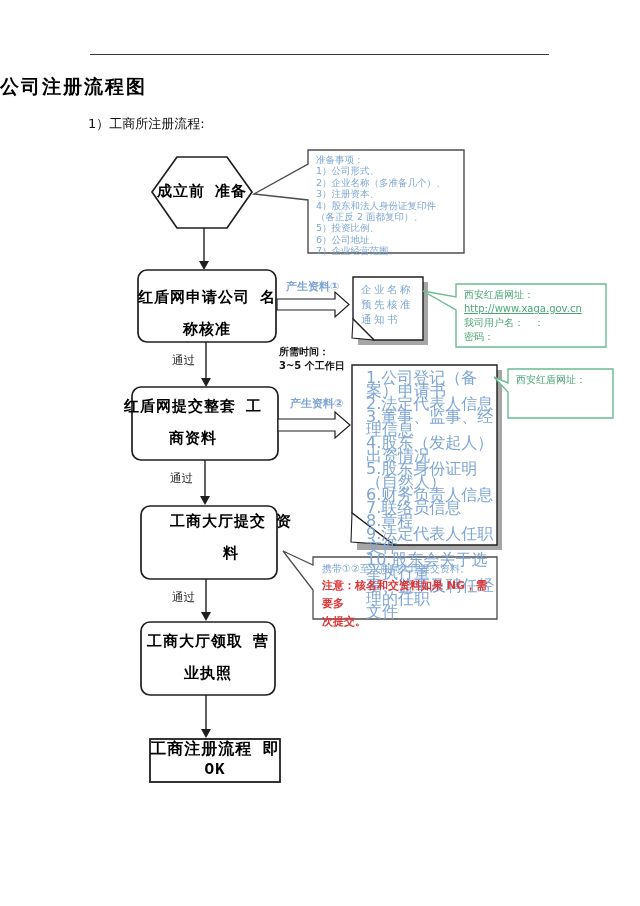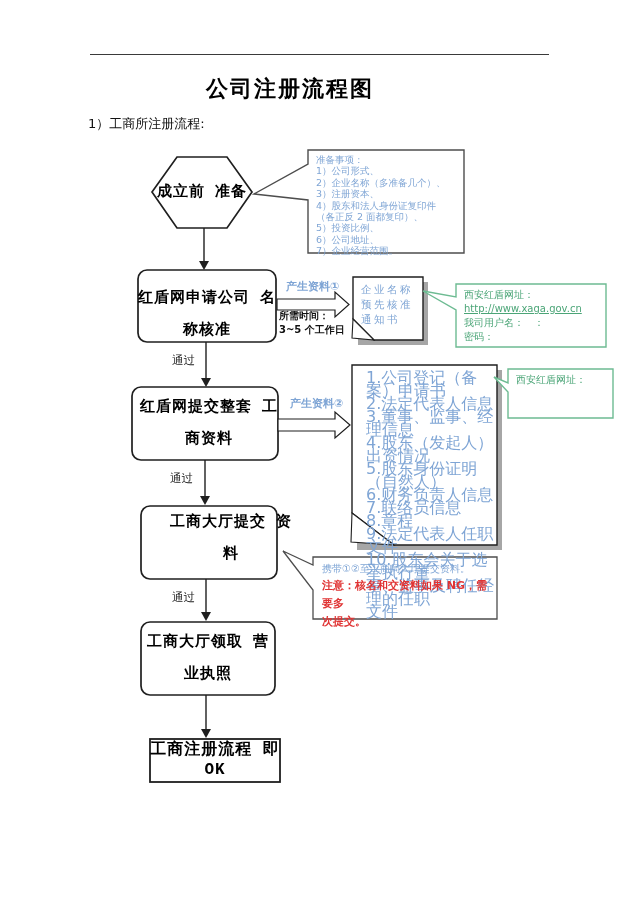--- a/index.html
+++ b/index.html
@@ -1,34 +1,34 @@
 <!DOCTYPE html>
 <html><head>
 <meta charset="utf-8">
 <style>
   html,body{margin:0;padding:0;background:#ffffff;}
   body{font-family:"DejaVu Sans","Liberation Sans",sans-serif;}
   #page{position:relative;width:640px;height:906px;background:#ffffff;overflow:hidden;}
   #chart-svg{position:absolute;left:0;top:0;}
   .abs{position:absolute;}
   .rule{position:absolute;left:90px;top:54px;width:459px;height:0;border-top:1.6px solid #3a3a3a;}
-  .title{position:absolute;left:0;top:74px;width:580px;text-align:center;font-size:22px;font-weight:bold;color:#000;letter-spacing:2px;}
+  .title{position:absolute;left:0;top:74px;width:580px;font-size:19px;font-weight:bold;color:#000;letter-spacing:2px;}
   .section{position:absolute;left:88px;top:115px;font-size:13px;color:#111;}
   .step{position:absolute;display:flex;flex-direction:column;align-items:center;justify-content:center;
         font-weight:bold;font-size:15px;color:#000;letter-spacing:1px;line-height:32px;text-align:center;font-family:Liberation Mono, monospace;}
   .hexlab{line-height:30px;}
   .final{line-height:19.5px;font-size:16px;letter-spacing:1px;}
   .pass{position:absolute;font-size:11.5px;color:#1a1a1a;}
   .blue{color:#7fa5d5;}
   .green{color:#4ba577;}
   .red{color:#e03333;font-weight:bold;}
   .pre{white-space:pre-line;}
   .prep{font-size:9.5px;line-height:11.4px;}
   .produce{font-size:11px;font-weight:bold;}
-  .timenote{font-size:10px;font-weight:bold;color:#111;line-height:13.5px;}
+  .timenote{font-size:10px;font-weight:bold;color:#111;line-height:13.5px;margin-top:36px;}
   .doc1t{font-size:10.5px;line-height:14.8px;letter-spacing:2.5px;}
   .doc2t{font-size:16px;line-height:13px;}
   .site{font-size:10px;line-height:14px;}
   .url{text-decoration:underline;display:block;word-break:break-all;}
   .note-blue{font-size:10px;}
   .note-red{font-size:11px;line-height:18px;}
 </style>
 </head>
 <body>
 
@@ -116,21 +116,21 @@
 
   <div class="abs green site" style="left:464px;top:288px;width:138px;">
     <span>西安红盾网址：</span>
     <a class="url green">http://www.xaga.gov.cn</a>
     <span class="pre">我司用户名：　：
 密码：</span>
   </div>
 
   <div class="pass" style="left:172px;top:353px;">通过</div>
 
-  <div class="step abs" style="left:136px;top:387px;width:146px;height:73px;">红盾网提交整套
+  <div class="step abs" style="left:120px;top:387px;width:146px;height:73px;">红盾网提交整套
 工商资料</div>
 
   <div class="abs blue produce" style="left:290px;top:396px;">产生资料②</div>
 
   <div class="abs blue doc2t pre" style="left:366px;top:371px;width:128px;">1.公司登记（备案）申请书
 2.法定代表人信息
 3.董事、监事、经理信息
 4.股东（发起人）出资情况
 5.股东身份证明（自然人）
 6.财务负责人信息

